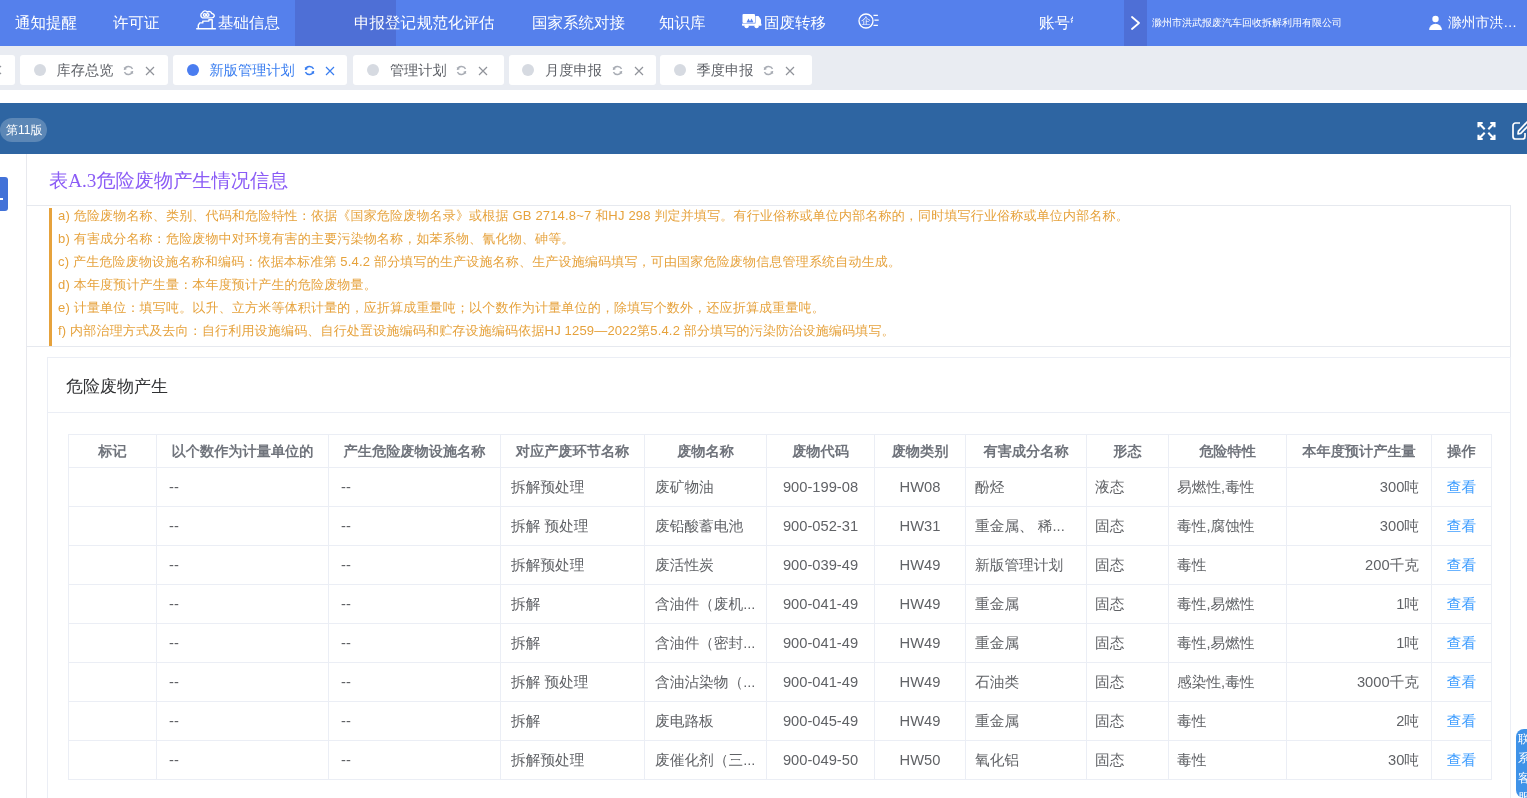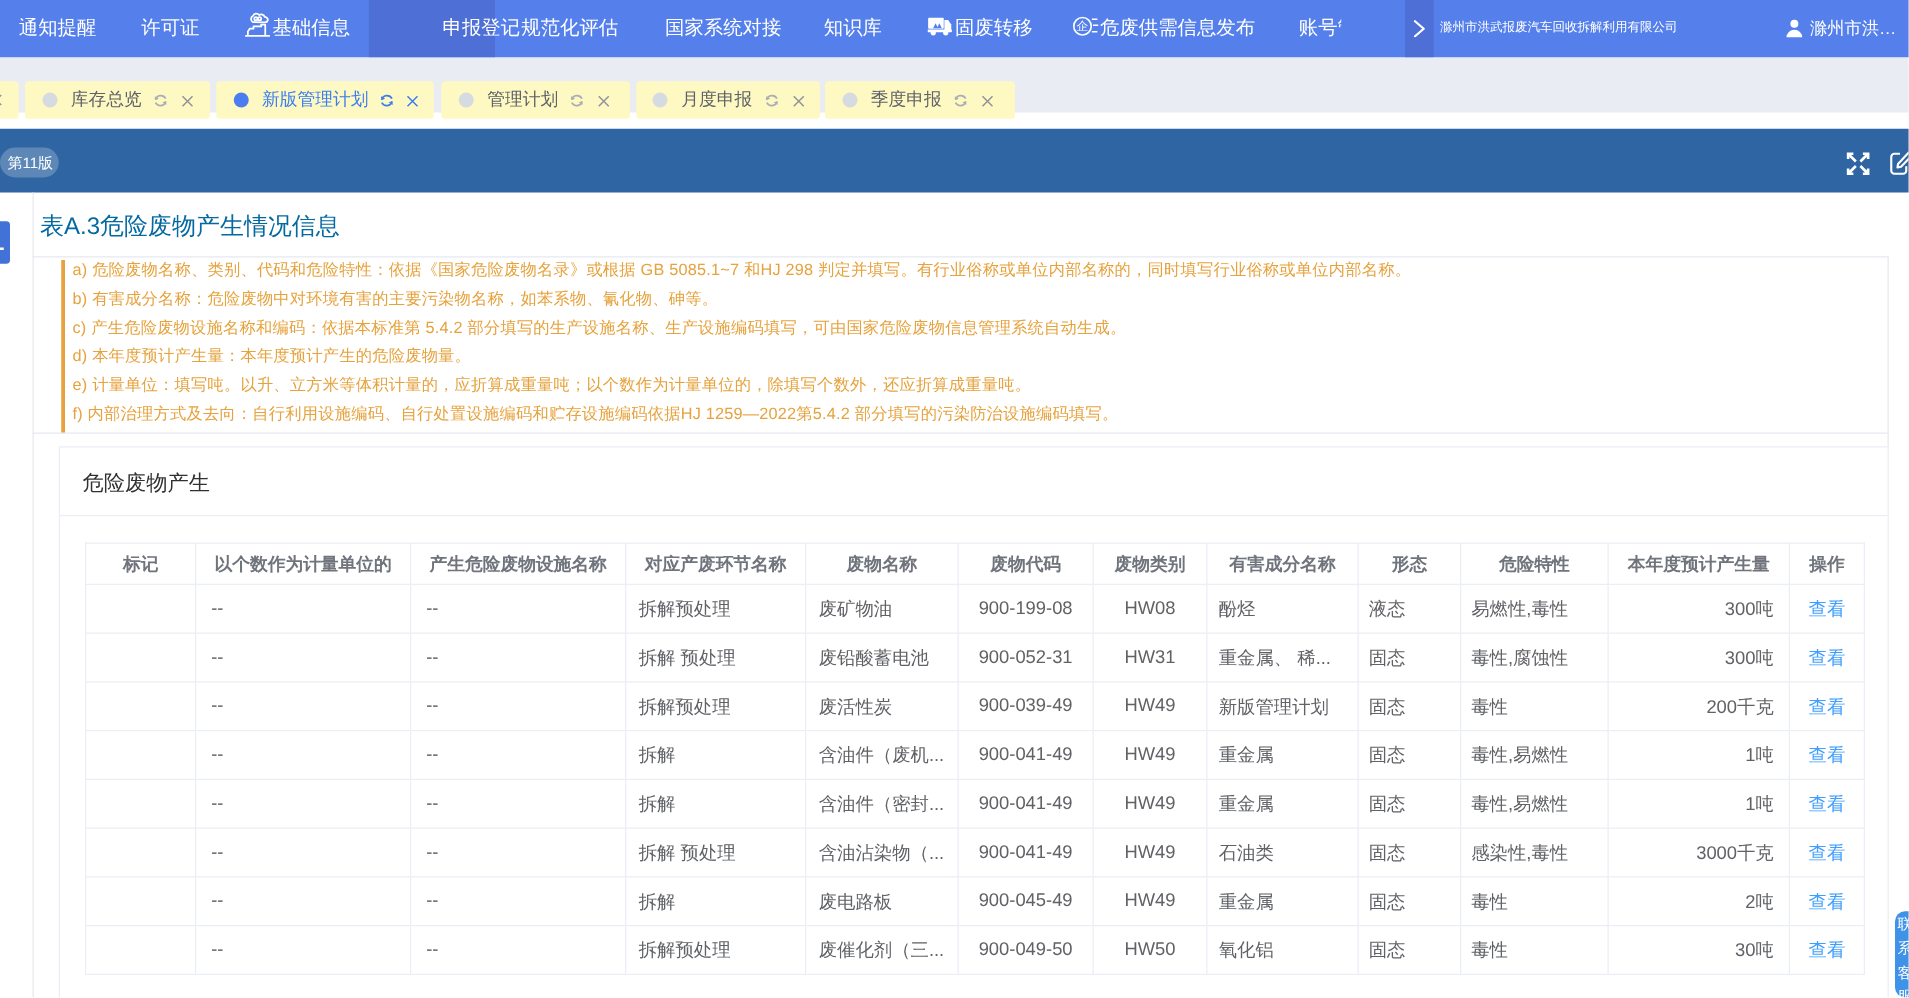--- a/index.html
+++ b/index.html
@@ -9,33 +9,33 @@
 .abs { position:absolute; }
 
 
 #nav { position:absolute; left:0; top:0; width:1527px; height:46px; background:#5580ec; }
 .navitem { position:absolute; top:0; height:46px; line-height:45px; color:#fff; font-size:15.5px; white-space:nowrap; }
 #nav-active { position:absolute; left:295px; top:0; width:101px; height:46px; background:#4e6fd6; }
 #nav-band { position:absolute; left:1124px; top:0; width:23px; height:46px; background:#4e6fd6; }
 
 
 #tabbar { position:absolute; left:0; top:46px; width:1527px; height:44px; background:#e9ecf2; }
-.tab { position:absolute; top:19px; height:30px; background:#fef9c3; border-radius:3px; }
+.tab { position:absolute; top:9px; height:30px; background:#ffffff; border-radius:3px; }
 .tab .dot { position:absolute; top:9px; width:12px; height:12px; border-radius:50%; background:#d6dae1; }
 .tab .txt { position:absolute; top:0; height:30px; line-height:30px; font-size:14.2px; color:#5f6268; white-space:nowrap; }
 .tab svg, .tab .x { position:absolute; }
 
 
 #dbar { position:absolute; left:0; top:103px; width:1527px; height:51px; background:#2e65a2; }
 #verchip { position:absolute; left:0; top:15px; height:24px; width:47px; background:#5c87b6; border-radius:12px; color:#fff; font-size:12px; line-height:24px; padding-left:6px; }
 
 
 #sidebarline { position:absolute; left:26px; top:154px; width:1px; height:644px; background:#e8e9ee; }
 #handle { position:absolute; left:0; top:177px; width:8px; height:34px; background:#4272d8; border-radius:0 3px 3px 0; }
-#title { position:absolute; left:32px; top:168px; font-size:19.2px; color:#0369a1; }
+#title { position:absolute; left:49px; top:168px; font-size:19.2px; color:#8b5cf6;font-family:Liberation Serif, serif; }
 .hline { position:absolute; height:1px; background:#e6e9ef; }
 .vline { position:absolute; width:1px; background:#e6e9ef; }
 #notes { position:absolute; left:49px; top:204px; width:1400px; }
 #notes .bar { position:absolute; left:0; top:3.5px; width:3px; height:138px; background:#e6a23c; }
 #notes .ln { position:relative; margin-left:9px; height:23px; line-height:23px; font-size:13px; color:#e6a23c; white-space:nowrap; letter-spacing:0.18px; }
 #panel { position:absolute; left:47px; top:357px; width:1464px; height:460px; border:1px solid #ebeef5; background:#fff; }
 #panelhead { position:absolute; left:66px; top:375px; font-size:17px; color:#303133; }
 
 
 #tbl { position:absolute; left:68px; top:434px; border-collapse:collapse; table-layout:fixed; }
@@ -58,21 +58,20 @@
     <div id="nav-active"></div>
     <div id="nav-band"></div>
     <div class="navitem" style="left:15px;">通知提醒</div>
     <div class="navitem" style="left:113px;">许可证</div>
     <div class="navitem" style="left:218px;">基础信息</div>
     <div class="navitem" style="left:316px;margin-left:38px;">申报登记</div>
     <div class="navitem" style="left:417px;">规范化评估</div>
     <div class="navitem" style="left:532px;">国家系统对接</div>
     <div class="navitem" style="left:659px;">知识库</div>
     <div class="navitem" style="left:764px;">固废转移</div>
-    <div class="navitem" style="left:880px;">危废供需信息发布</div>
     <div class="navitem" style="left:1039px; width:34px; overflow:hidden;">账号管理</div>
     <div class="navitem" style="left:1152px; font-size:10px;">滁州市洪武报废汽车回收拆解利用有限公司</div>
     <div class="navitem" style="left:1448px; font-size:13.8px;">滁州市洪…</div>
 
     <svg class="abs" style="left:195px; top:9px;" width="23" height="23" viewBox="0 0 23 23">
       <g stroke="#fff" stroke-width="1.4" fill="none" stroke-linecap="round" stroke-linejoin="round">
         <path d="M1.7 19.7 L20.4 19.7"></path>
         <path d="M3.3 19.2 L3.3 16.2 L4.8 13.9 L7.8 13.9 L7.8 12.1 L13.9 12.1 L13.9 10.7 L17.2 10.7 L17.2 19.2"></path>
         <path d="M7.2 8.7 A2.9 2.9 0 0 1 7.5 3.6 A2.7 2.7 0 0 1 12.3 3.1 A2.9 2.9 0 0 1 16.8 4.5 C18.5 4.7 19.5 5.9 19.2 7.3 A2.4 2.4 0 0 1 16.9 8.9 Z"></path>
         <circle cx="9.7" cy="5.9" r="1.3"></circle>
@@ -194,21 +193,21 @@
   <div id="handle">
       <div style="position:absolute; left:0px; top:21px; width:3px; height:2px; background:#fff;"></div>
     </div>
   <div id="title">表A.3危险废物产生情况信息</div>
   <div class="hline" style="left:26px; top:205px; width:1485px;"></div>
   <div class="vline" style="left:1510px; top:205px; height:593px;"></div>
   <div class="hline" style="left:26px; top:346px; width:1485px;"></div>
 
   <div id="notes">
     <div class="bar"></div>
-    <div class="ln">a) 危险废物名称、类别、代码和危险特性：依据《国家危险废物名录》或根据 GB 5085.1~7 和HJ 298 判定并填写。有行业俗称或单位内部名称的，同时填写行业俗称或单位内部名称。</div>
+    <div class="ln">a) 危险废物名称、类别、代码和危险特性：依据《国家危险废物名录》或根据 GB 2714.8~7 和HJ 298 判定并填写。有行业俗称或单位内部名称的，同时填写行业俗称或单位内部名称。</div>
     <div class="ln">b) 有害成分名称：危险废物中对环境有害的主要污染物名称，如苯系物、氰化物、砷等。</div>
     <div class="ln">c) 产生危险废物设施名称和编码：依据本标准第 5.4.2 部分填写的生产设施名称、生产设施编码填写，可由国家危险废物信息管理系统自动生成。</div>
     <div class="ln">d) 本年度预计产生量：本年度预计产生的危险废物量。</div>
     <div class="ln">e) 计量单位：填写吨。以升、立方米等体积计量的，应折算成重量吨；以个数作为计量单位的，除填写个数外，<span style="">还应折算成重量吨。</span></div>
     <div class="ln">f) 内部治理方式及去向：自行利用设施编码、自行处置设施编码和贮存设施编码依据HJ 1259—2022第5.4.2 部分填写的污染防治设施编码填写。</div>
   </div>
 
   <div id="panel">
     <div style="position:absolute; left:0; top:54px; width:1462px; height:1px; background:#ebeef5;"></div>
   </div>

